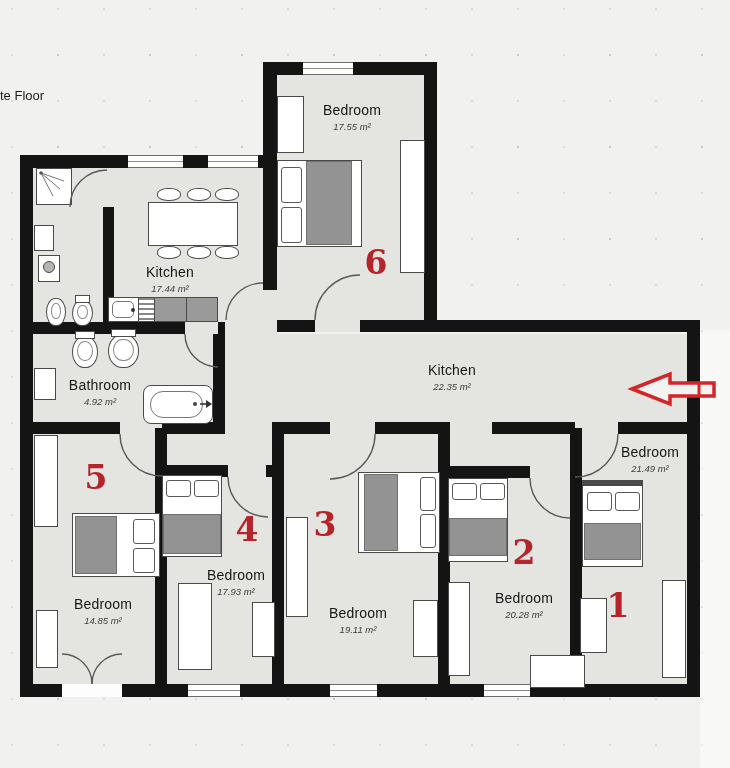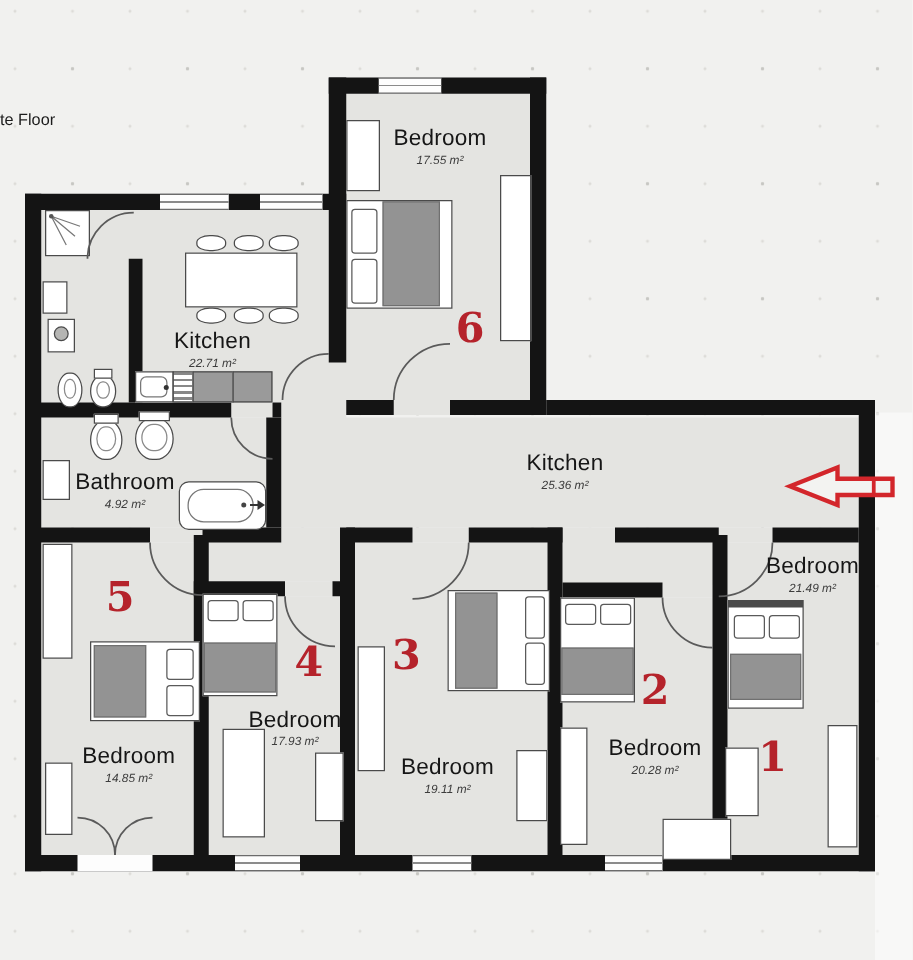--- a/index.html
+++ b/index.html
@@ -23,21 +23,21 @@
   .blk{background:#939393;border:1px solid #707070;}
   .pil{background:#fff;border:1px solid #5a5a5a;border-radius:3px;}
   .ctr{background:#9a9a9a;border:1.5px solid #4a4a4a;}
   .dw{border:1.5px solid #4a4a4a;background:repeating-linear-gradient(180deg,#888 0 2px,#fff 2px 5px);}
   .chair{background:#fff;border:1.5px solid #4a4a4a;border-radius:45%;}
   .wc{background:#fff;border:1.5px solid #4a4a4a;border-radius:50%/55%;}
   .wc::after{content:"";position:absolute;inset:4px 4px 6px;border:1px solid #8a8a8a;border-radius:50%/55%;}
   .tankd::before{content:"";position:absolute;left:8%;right:8%;top:-6px;height:6px;background:#fff;border:1.5px solid #4a4a4a;}
   .circ{border:1.5px solid #4a4a4a;border-radius:50%;background:#b5b5b3;}
   .room-label{position:absolute;transform:translate(-50%,-50%);text-align:center;line-height:1.25;color:#161616;pointer-events:none;}
-  .room-label .rname{font-size:18px;letter-spacing:.2px;}
+  .room-label .rname{font-size:14px;letter-spacing:.2px;}
   .room-label .rarea{font-size:9.5px;color:#3c3c3c;margin-top:1px;font-style:italic;}
   .rnum{position:absolute;transform:translate(-50%,-50%);font-family:"DejaVu Serif",serif;font-weight:700;font-size:33px;color:#b5232b;pointer-events:none;}
   .corner-text{position:absolute;left:0;top:88px;font-size:13px;color:#1c1c1c;}
   svg.ovl{position:absolute;left:0;top:0;pointer-events:none;}
   .paper-edge{background:rgba(255,255,255,.5);}
 </style>
 </head>
 <body>
 
 <div id="stage">
@@ -201,25 +201,25 @@
   </svg>
 
   <div class="corner-text">te Floor</div>
 
   <div class="room-label" style="left:352px;top:117px">
     <div class="rname">Bedroom</div>
     <div class="rarea">17.55 m²</div>
   </div>
   <div class="room-label" style="left:170px;top:279px">
     <div class="rname">Kitchen</div>
-    <div class="rarea">22.71 m²</div>
+    <div class="rarea">17.44 m²</div>
   </div>
   <div class="room-label" style="left:452px;top:377px">
     <div class="rname">Kitchen</div>
-    <div class="rarea">25.36 m²</div>
+    <div class="rarea">22.35 m²</div>
   </div>
   <div class="room-label" style="left:100px;top:392px">
     <div class="rname">Bathroom</div>
     <div class="rarea">4.92 m²</div>
   </div>
   <div class="room-label" style="left:103px;top:611px">
     <div class="rname">Bedroom</div>
     <div class="rarea">14.85 m²</div>
   </div>
   <div class="room-label" style="left:236px;top:582px">

